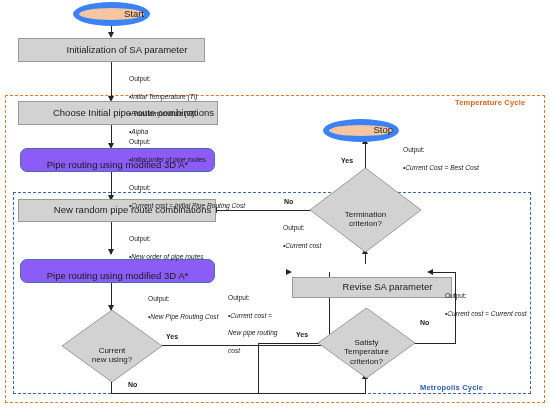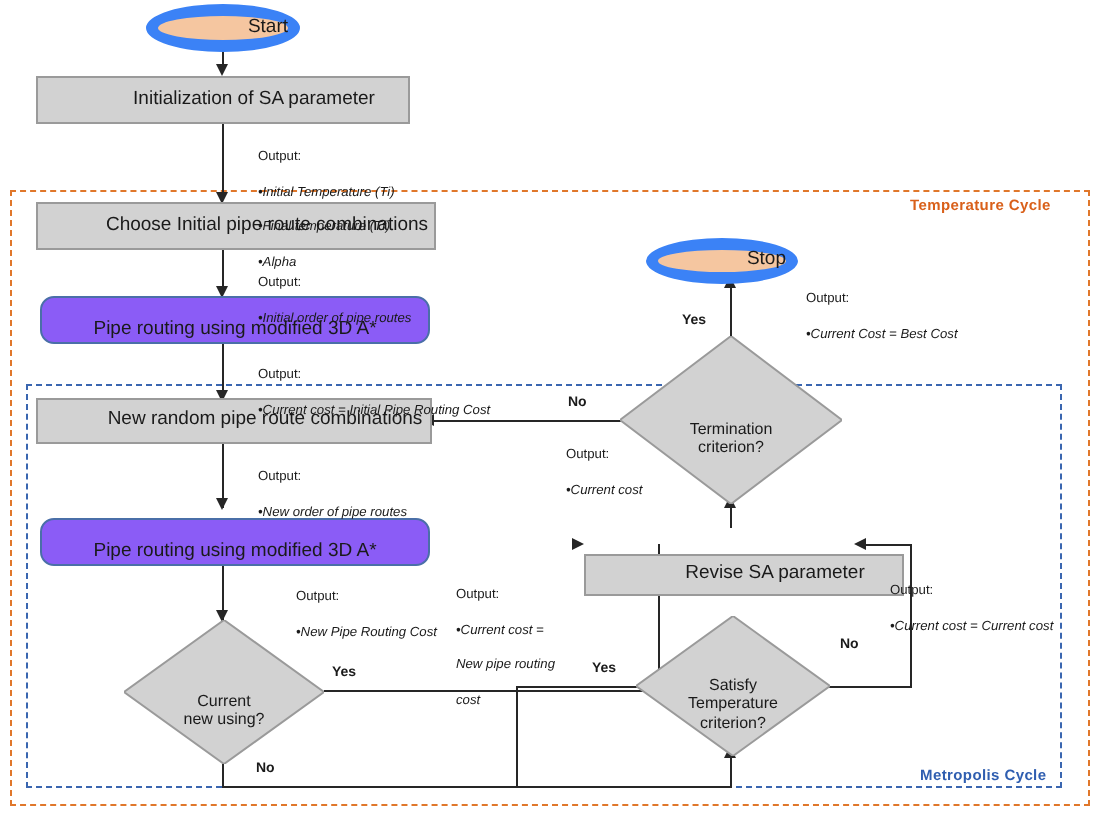--- a/index.html
+++ b/index.html
@@ -44,21 +44,21 @@
     font-weight: bold;
     letter-spacing: 0.2px;
     white-space: nowrap;
   }
   #temperature-cycle-label {
     left: 455px;
     top: 98px;
     color: #D9601A;
   }
   #metropolis-cycle-label {
-    left: 460px;
+    left: 420px;
     top: 383px;
     color: #2F5EB0;
   }
   
   .node {
     position: absolute;
     box-sizing: border-box;
     display: flex;
     align-items: center;
     justify-content: center;

